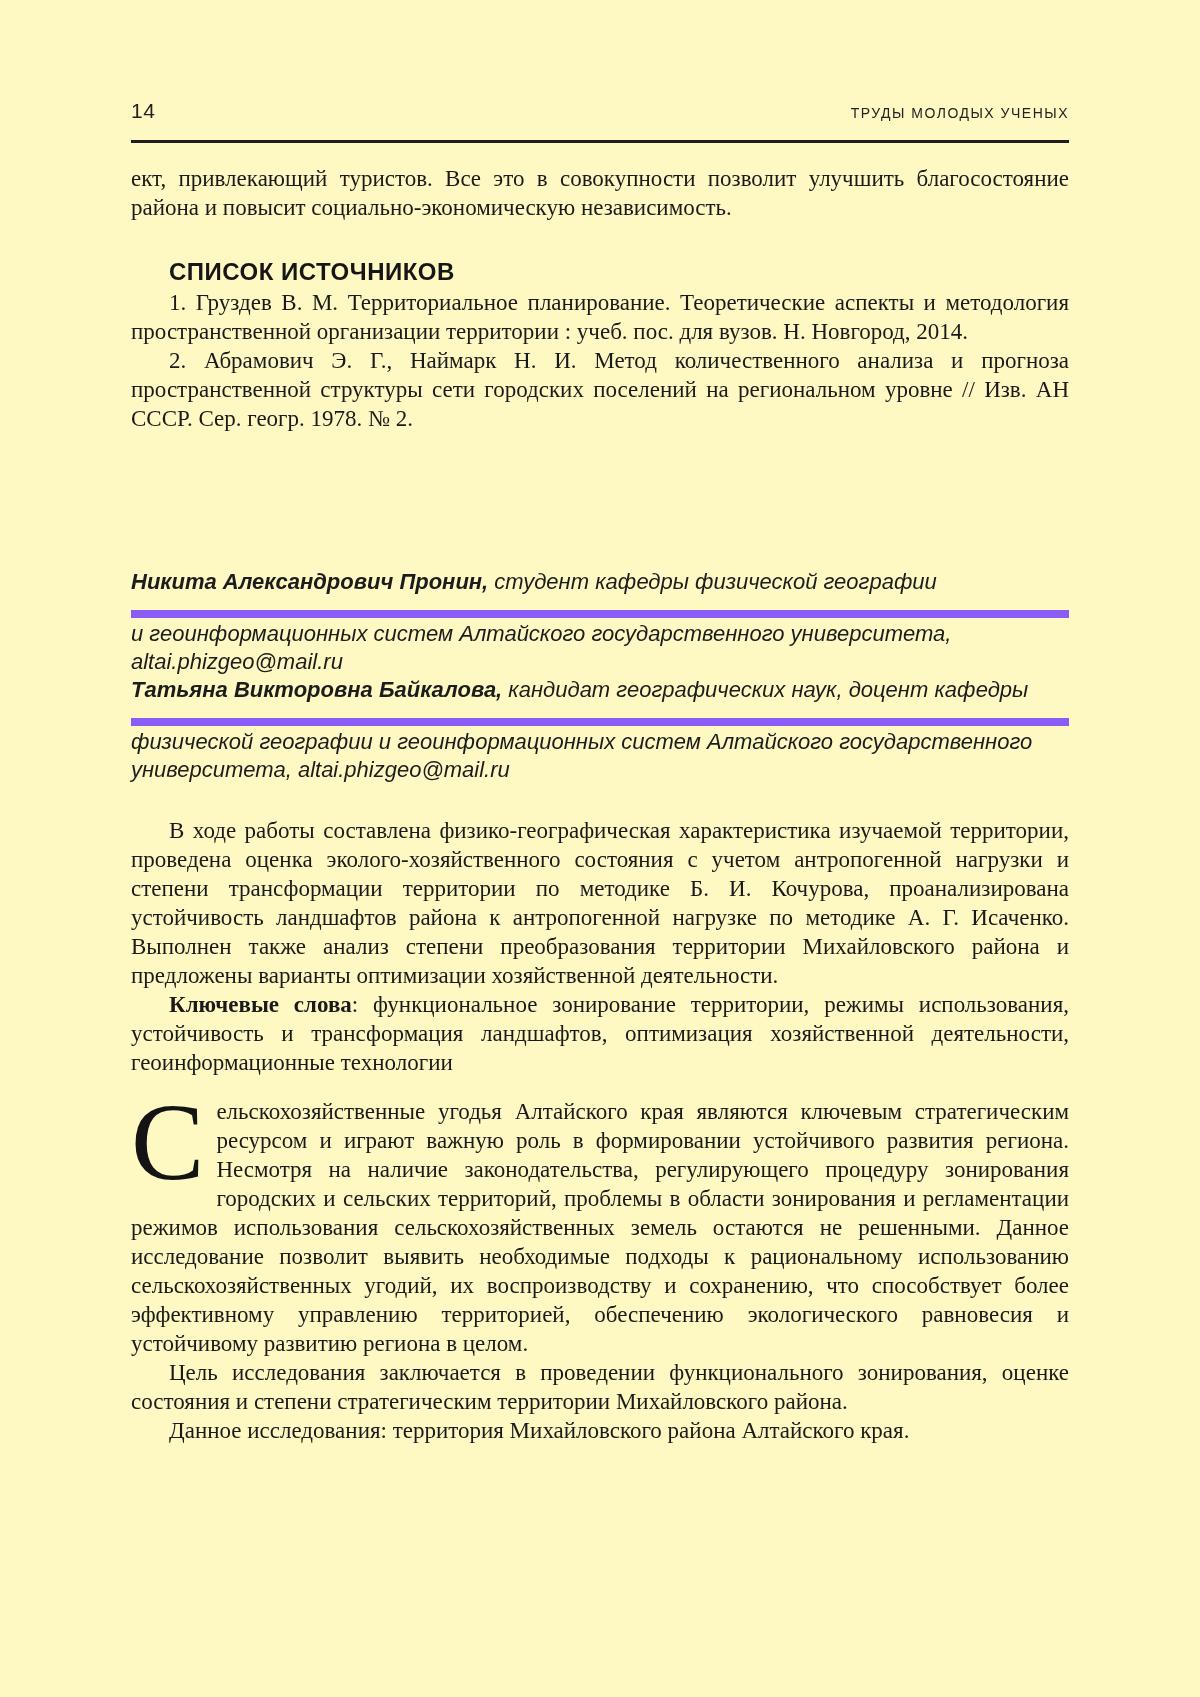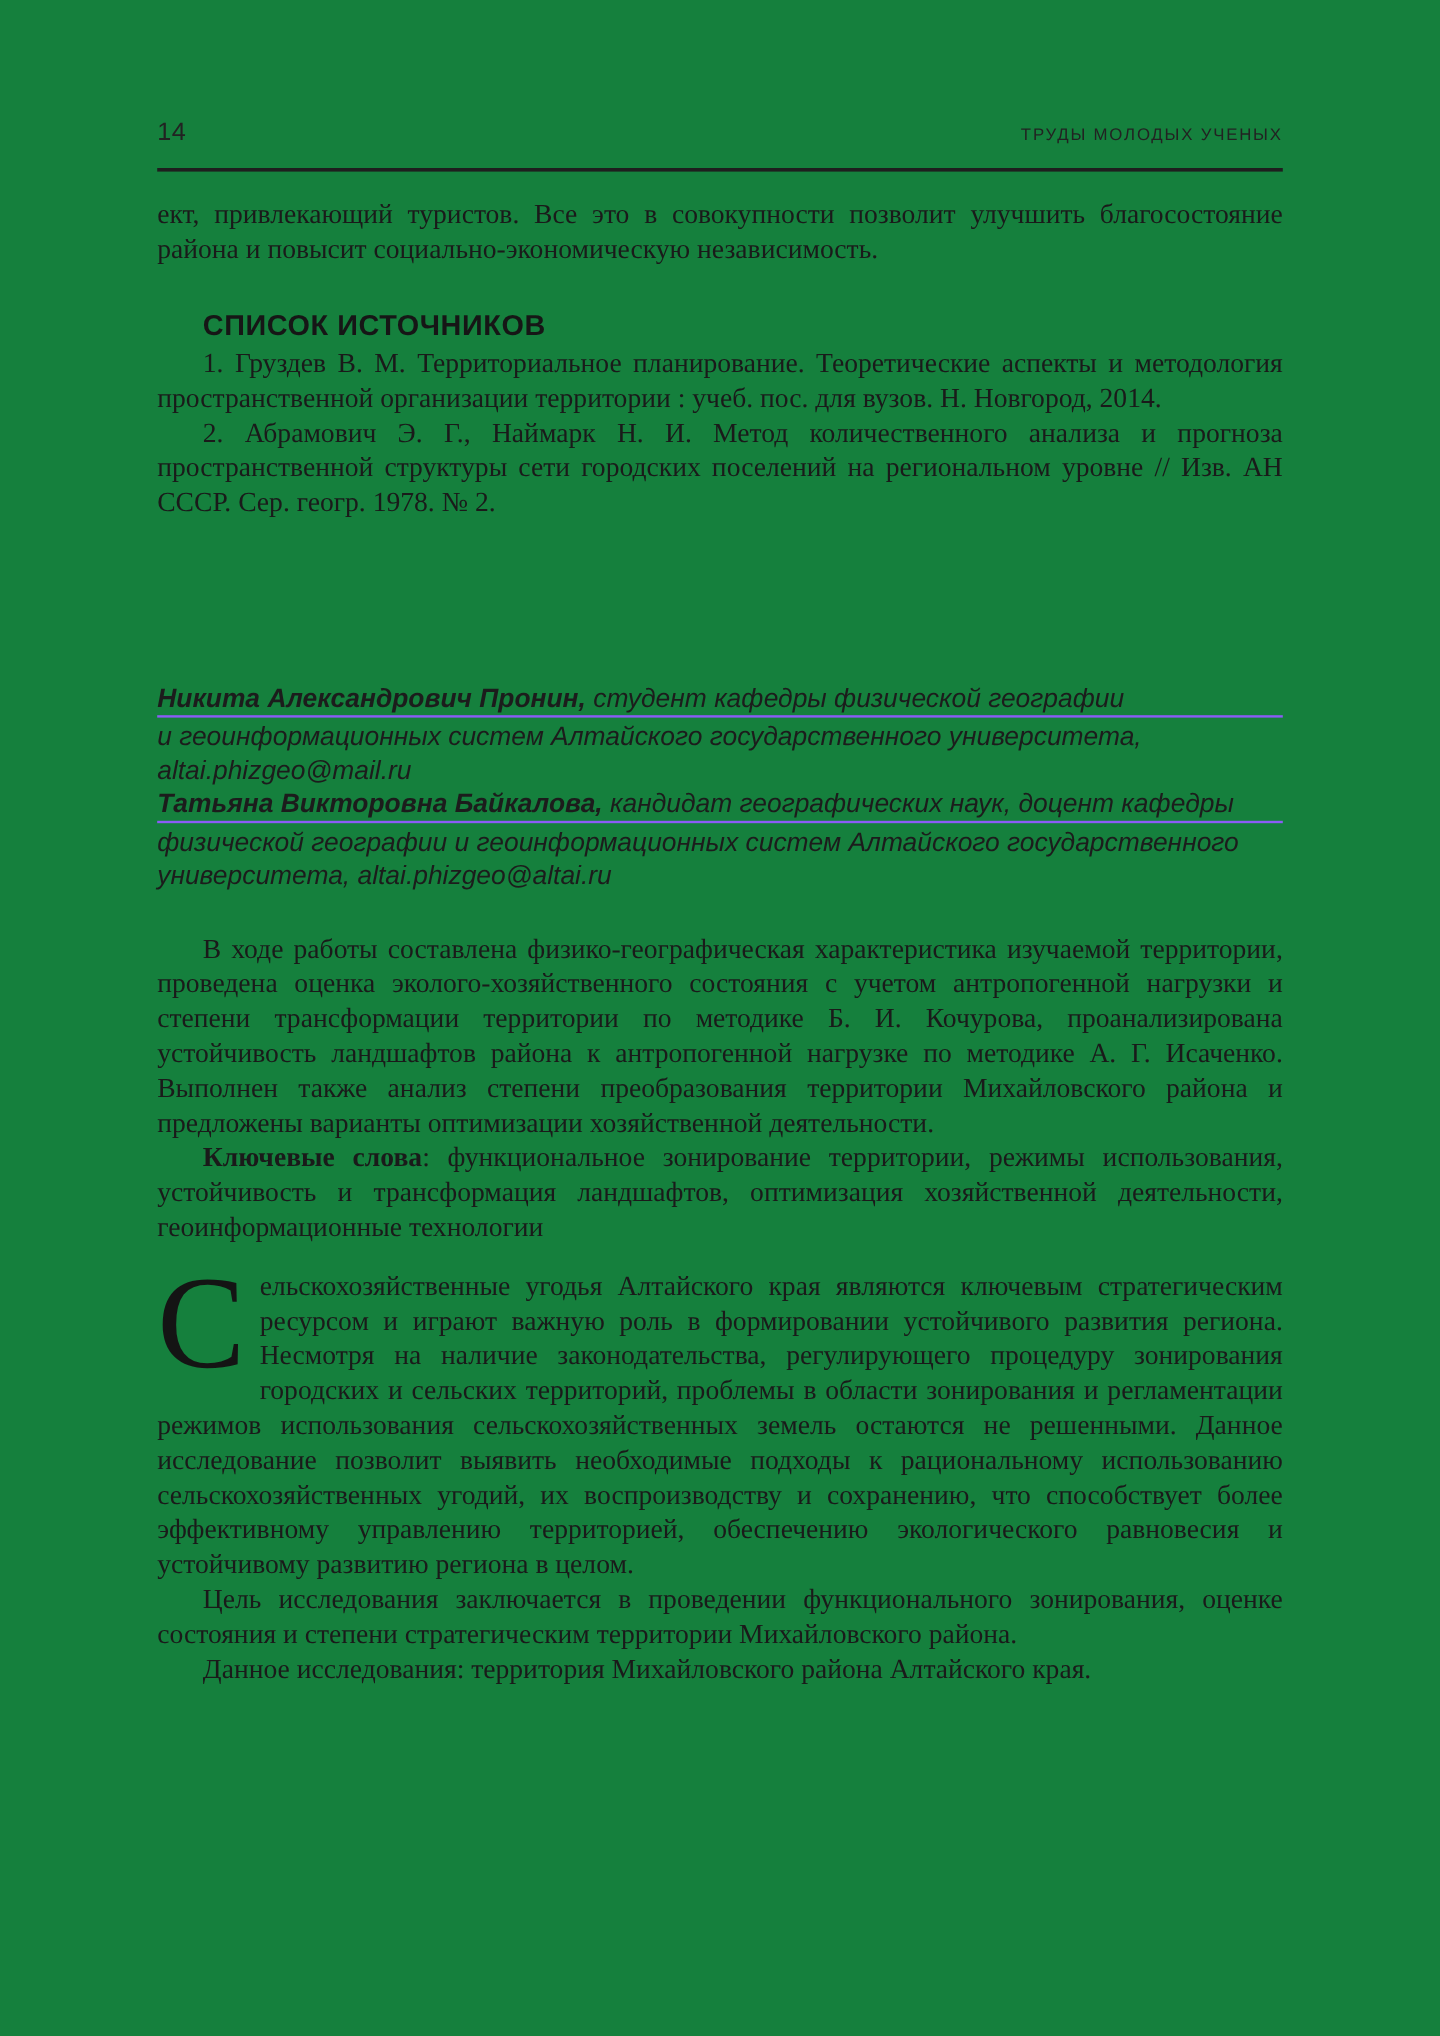--- a/index.html
+++ b/index.html
@@ -8,21 +8,21 @@
     width: 1200px;
     height: 1697px;
     overflow: hidden;
     font-family: "Liberation Serif", "DejaVu Serif", serif;
     color: #1a1a1a;
   }
   .page {
     width: 1200px;
     height: 1697px;
     padding: 0 131px;
-    background: #15803d;
+    background: #fef9c3;
   }
 
   
   .running-header {
     padding-top: 99px;
     display: flex;
     justify-content: space-between;
     align-items: baseline;
     font-family: "Liberation Sans", "DejaVu Sans", sans-serif;
     color: #222222;
@@ -57,22 +57,22 @@
   
   .authors {
     margin-top: 135px;
     font-family: "Liberation Sans", "DejaVu Sans", sans-serif;
     font-style: italic;
     font-size: 22px;
     line-height: 28px;
     color: #1c1c1c;
   }
   .author-line1 {
-    border-bottom: 2px solid #8b5cf6;
-    padding-bottom: 0;
+    border-bottom: 8px solid #8b5cf6;
+    padding-bottom: 14px;
     margin-bottom: 2px;
   }
   .author-name { font-weight: bold; }
 
   
   .article-title {
     margin-top: 27px;
     font-family: "Liberation Sans", "DejaVu Sans", sans-serif;
     font-size: 33px;
     line-height: 38px;
@@ -117,21 +117,21 @@
         <span class="author-name">Никита Александрович Пронин,</span><span> студент кафедры физической географии</span>
       </div>
       <div class="author-line">и геоинформационных систем Алтайского государственного университета,</div>
       <div class="author-line">altai.phizgeo@mail.ru</div>
     </div>
     <div class="author">
       <div class="author-line1">
         <span class="author-name">Татьяна Викторовна Байкалова,</span><span> кандидат географических наук, доцент кафедры</span>
       </div>
       <div class="author-line">физической географии и геоинформационных систем Алтайского государственного</div>
-      <div class="author-line">университета, altai.phizgeo@altai.ru</div>
+      <div class="author-line">университета, altai.phizgeo@mail.ru</div>
     </div>
   </section>
 
 
   <section class="abstract">
     <p class="body-text indent">В ходе работы составлена физико-географическая характеристика изучаемой территории, проведена оценка эколого-хозяйственного состояния с учетом антропогенной нагрузки и степени трансформации территории по методике Б. И. Кочурова, проанализирована устойчивость ландшафтов района к антропогенной нагрузке по методике А. Г. Исаченко. Выполнен также анализ степени преобразования территории Михайловского района и предложены варианты оптимизации хозяйственной деятельности.</p>
     <p class="body-text indent"><span class="kw-label">Ключевые слова</span><span>: функциональное зонирование территории, режимы использования, устойчивость и трансформация ландшафтов, оптимизация хозяйственной деятельности, геоинформационные технологии</span></p>
   </section>
 
   <section class="article-body">

